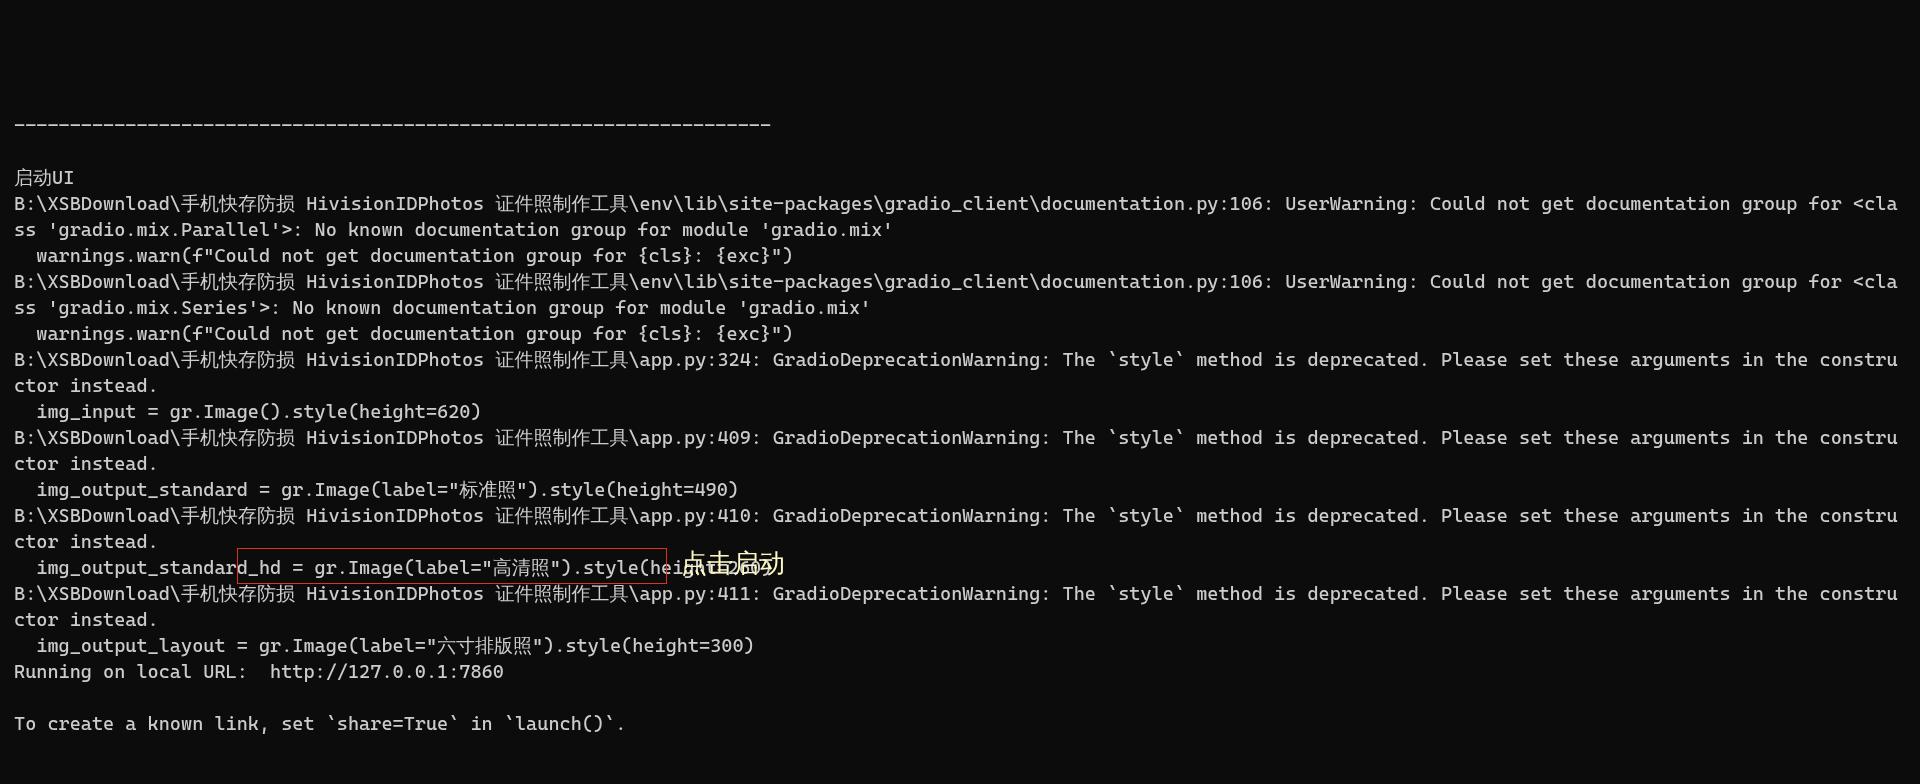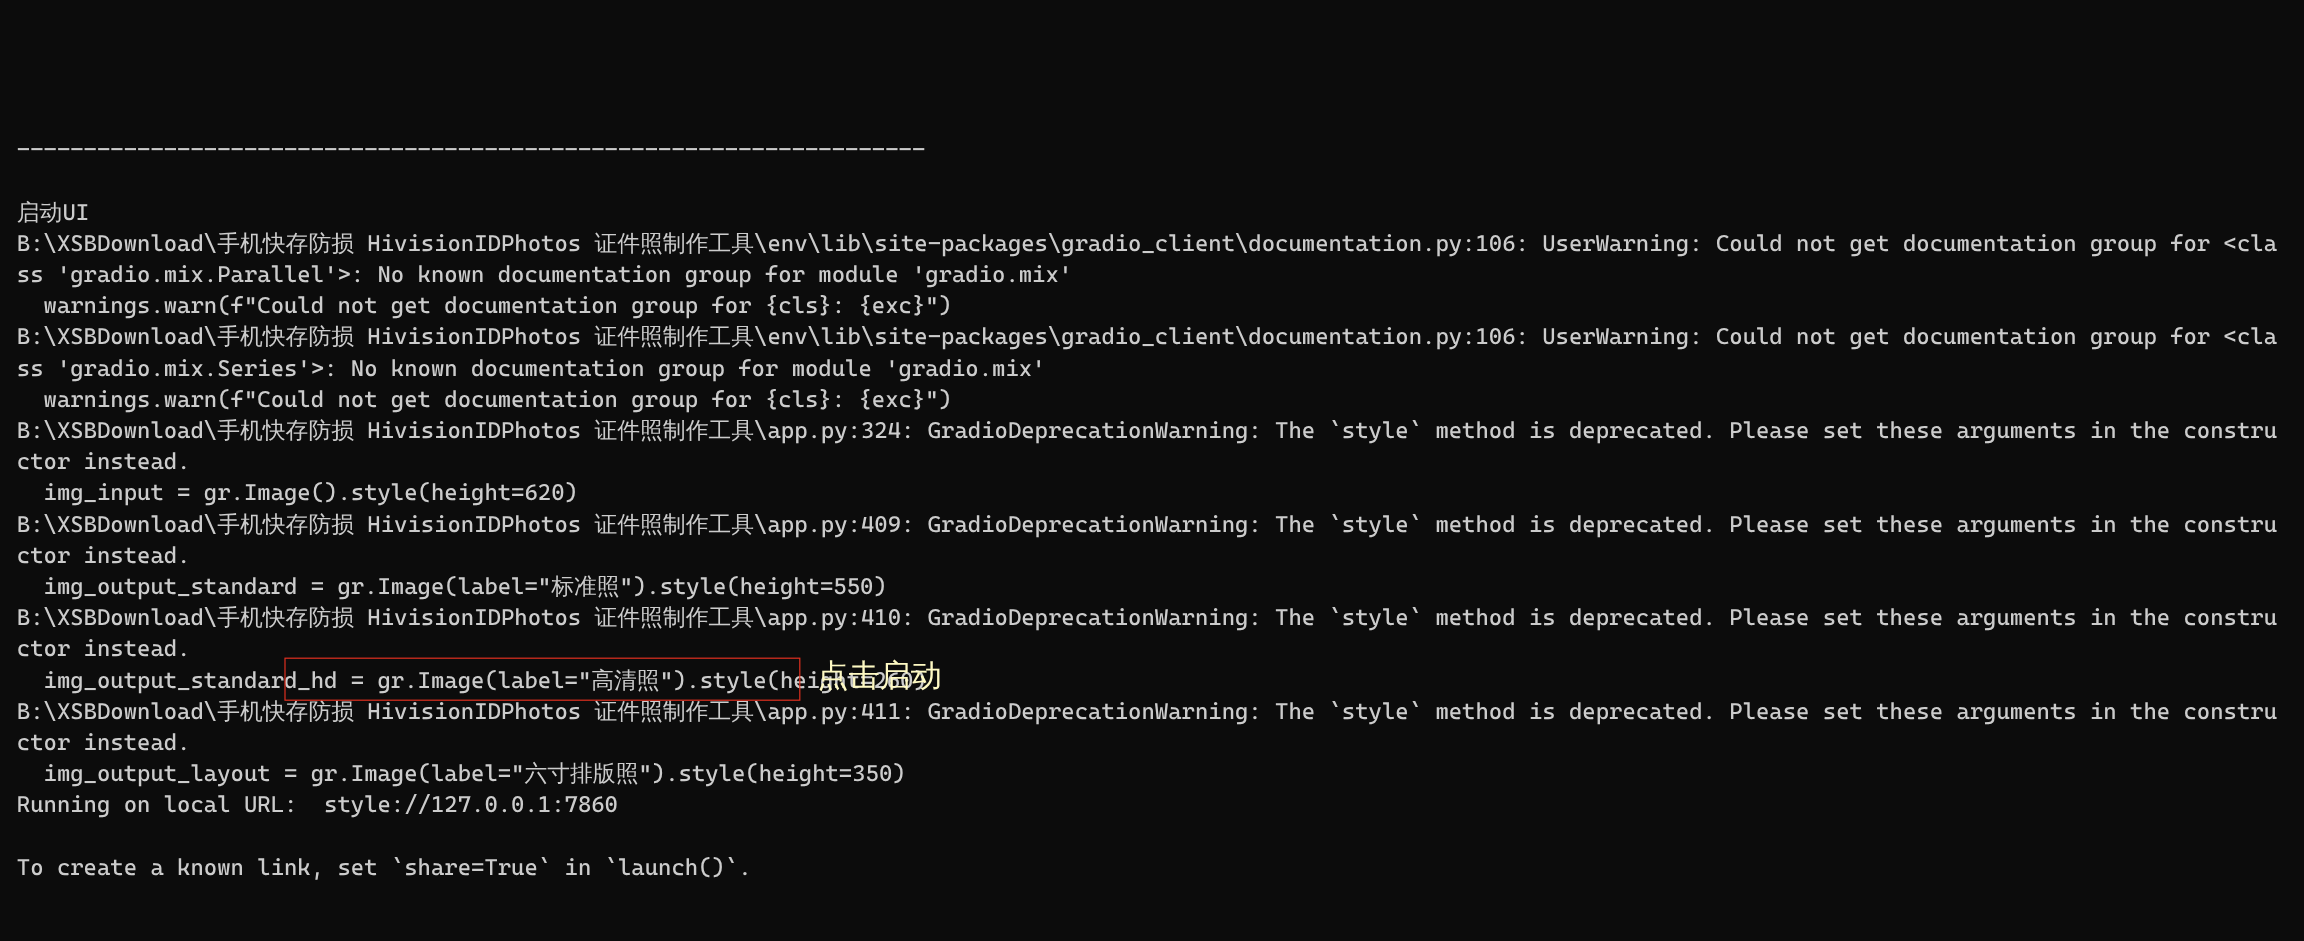--- a/index.html
+++ b/index.html
@@ -48,26 +48,26 @@
 <div class="terminal-output"><span>--------------------------------------------------------------------</span>
 <span></span>
 <span>启动UI</span>
 <span>B:\XSBDownload\手机快存防损 HivisionIDPhotos 证件照制作工具\env\lib\site-packages\gradio_client\documentation.py:106: UserWarning: Could not get documentation group for &lt;class 'gradio.mix.Parallel'&gt;: No known documentation group for module 'gradio.mix'</span>
 <span>  warnings.warn(f"Could not get documentation group for {cls}: {exc}")</span>
 <span>B:\XSBDownload\手机快存防损 HivisionIDPhotos 证件照制作工具\env\lib\site-packages\gradio_client\documentation.py:106: UserWarning: Could not get documentation group for &lt;class 'gradio.mix.Series'&gt;: No known documentation group for module 'gradio.mix'</span>
 <span>  warnings.warn(f"Could not get documentation group for {cls}: {exc}")</span>
 <span>B:\XSBDownload\手机快存防损 HivisionIDPhotos 证件照制作工具\app.py:324: GradioDeprecationWarning: The `style` method is deprecated. Please set these arguments in the constructor instead.</span>
 <span>  img_input = gr.Image().style(height=620)</span>
 <span>B:\XSBDownload\手机快存防损 HivisionIDPhotos 证件照制作工具\app.py:409: GradioDeprecationWarning: The `style` method is deprecated. Please set these arguments in the constructor instead.</span>
-<span>  img_output_standard = gr.Image(label="标准照").style(height=550)</span>
+<span>  img_output_standard = gr.Image(label="标准照").style(height=490)</span>
 <span>B:\XSBDownload\手机快存防损 HivisionIDPhotos 证件照制作工具\app.py:410: GradioDeprecationWarning: The `style` method is deprecated. Please set these arguments in the constructor instead.</span>
 <span>  img_output_standard_hd = gr.Image(label="高清照").style(height=260)</span>
 <span>B:\XSBDownload\手机快存防损 HivisionIDPhotos 证件照制作工具\app.py:411: GradioDeprecationWarning: The `style` method is deprecated. Please set these arguments in the constructor instead.</span>
-<span>  img_output_layout = gr.Image(label="六寸排版照").style(height=350)</span>
-<span>Running on local URL:  style://127.0.0.1:7860</span>
+<span>  img_output_layout = gr.Image(label="六寸排版照").style(height=300)</span>
+<span>Running on local URL:  http://127.0.0.1:7860</span>
 <span></span>
 <span>To create a known link, set `share=True` in `launch()`.</span></div>
 
 <div class="annotation-box" style="left: 237px; top: 548px; width: 430px; height: 36px;"></div>
 <div class="annotation-text" style="left: 681px; top: 551px;">点击启动</div>
 
 
 
 
 </body></html>

